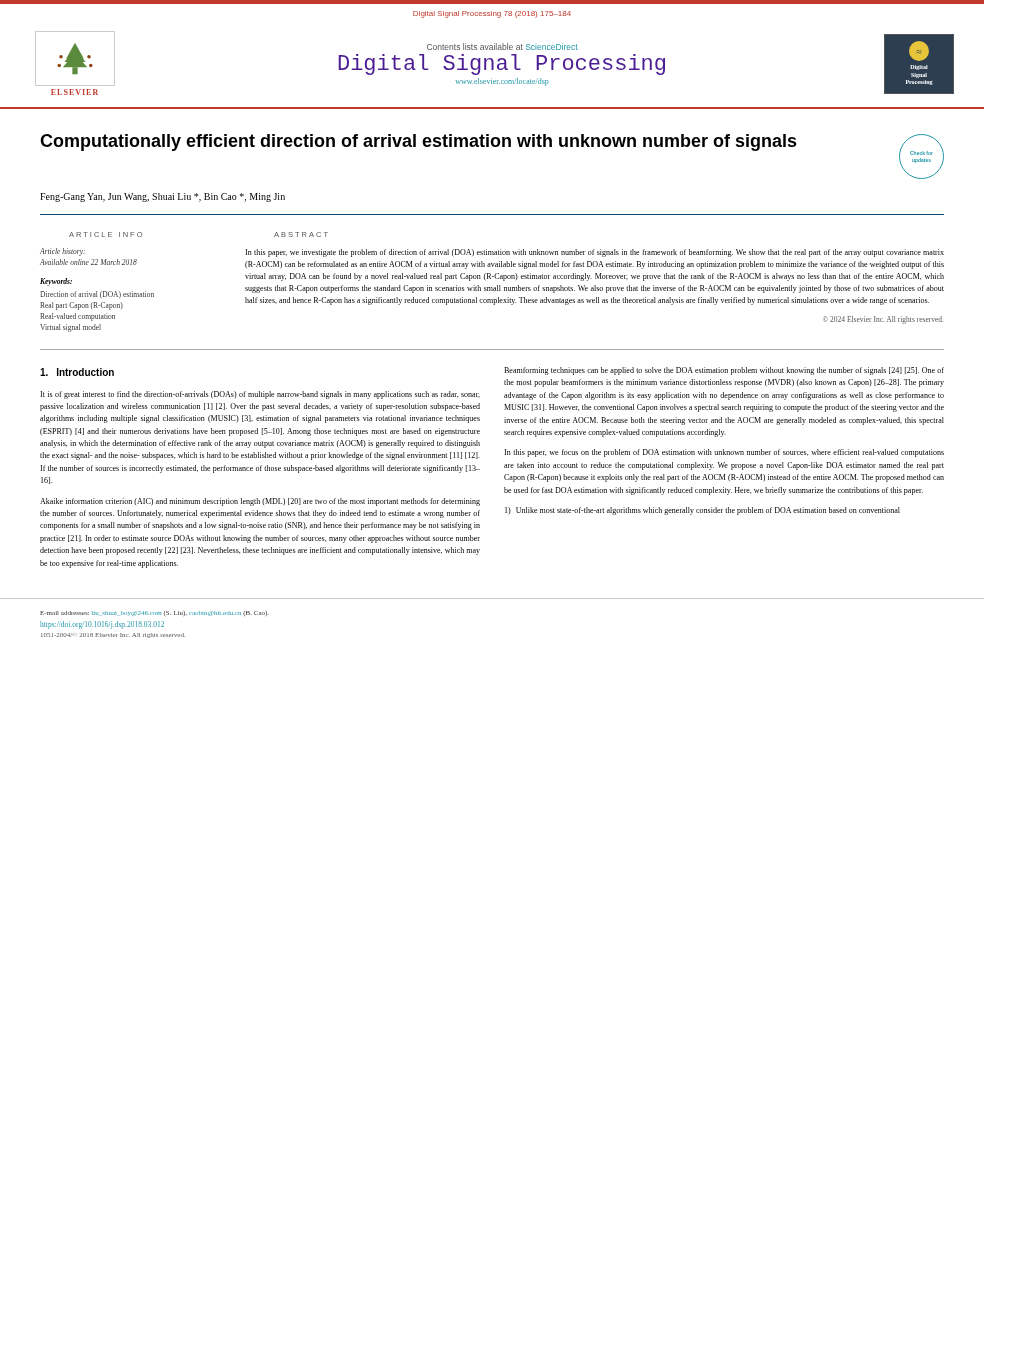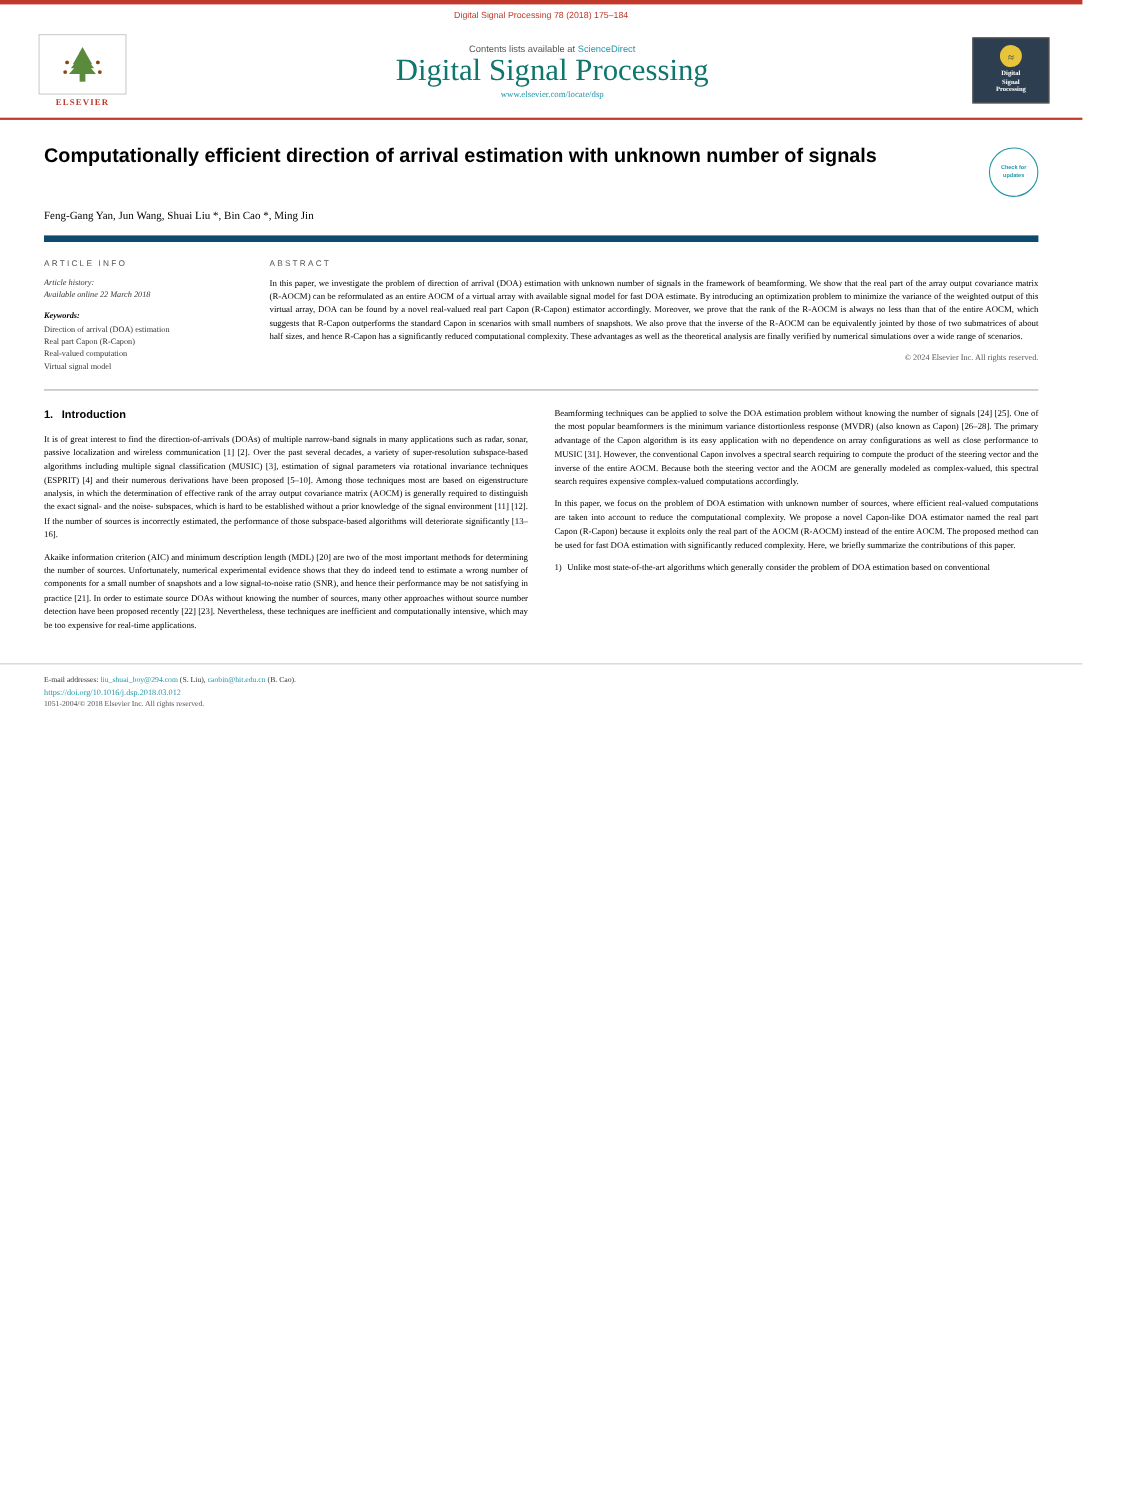--- a/index.html
+++ b/index.html
@@ -20,25 +20,25 @@
     }
 
     
     .top-bar {
       background: #c0392b;
       height: 4px;
       width: 100%;
     }
 
     .journal-title-main {
-      font-size: 28px;
-      color: #0f766e;
+      font-size: 22px;
+      color: #4c1d95;
       font-weight: normal;
       text-align: center;
-      font-family: Liberation Serif, serif;
+      font-family: Liberation Mono, monospace;
     }
 
     .elsevier-logo-box {
       display: flex;
       flex-direction: column;
       align-items: center;
       width: 90px;
     }
 
     .elsevier-logo {
@@ -151,21 +151,21 @@
       text-align: center;
       flex-shrink: 0;
       margin-top: 5px;
     }
 
     
     .authors {
       font-size: 10px;
       color: #000;
       margin-bottom: 15px;
-      border-bottom: 6px solid #0c4a6e;
+      border-bottom: 1px solid #0c4a6e;
       padding-bottom: 12px;
     }
 
     
     .two-col {
       display: flex;
       gap: 20px;
       margin-bottom: 15px;
     }
 
@@ -178,20 +178,21 @@
       flex: 1;
     }
 
     .section-header-small {
       font-size: 7.5px;
       letter-spacing: 2px;
       color: #555;
       text-transform: uppercase;
       margin-bottom: 8px;
       font-family: Arial, sans-serif;
+      margin-left: 29px;
     }
 
     .article-history {
       font-size: 7.5px;
       margin-bottom: 10px;
       font-style: italic;
       color: #333;
     }
 
     .article-history p {
@@ -436,21 +437,21 @@
         </div>
 
       </div>
     </div>
 
   </div>
 
   <div class="footer-area">
     <div class="footnote">
       <span>E-mail addresses:</span>
-      <a>liu_shuai_boy@294.com</a>
+      <a>liu_shuai_boy@246.com</a>
       <span>(S. Liu),</span>
       <a>caobin@hit.edu.cn</a>
       <span>(B. Cao).</span>
     </div>
     <div class="doi-line">https://doi.org/10.1016/j.dsp.2018.03.012</div>
     <div class="issn-line">1051-2004/© 2018 Elsevier Inc. All rights reserved.</div>
   </div>
 
 </div>
 

